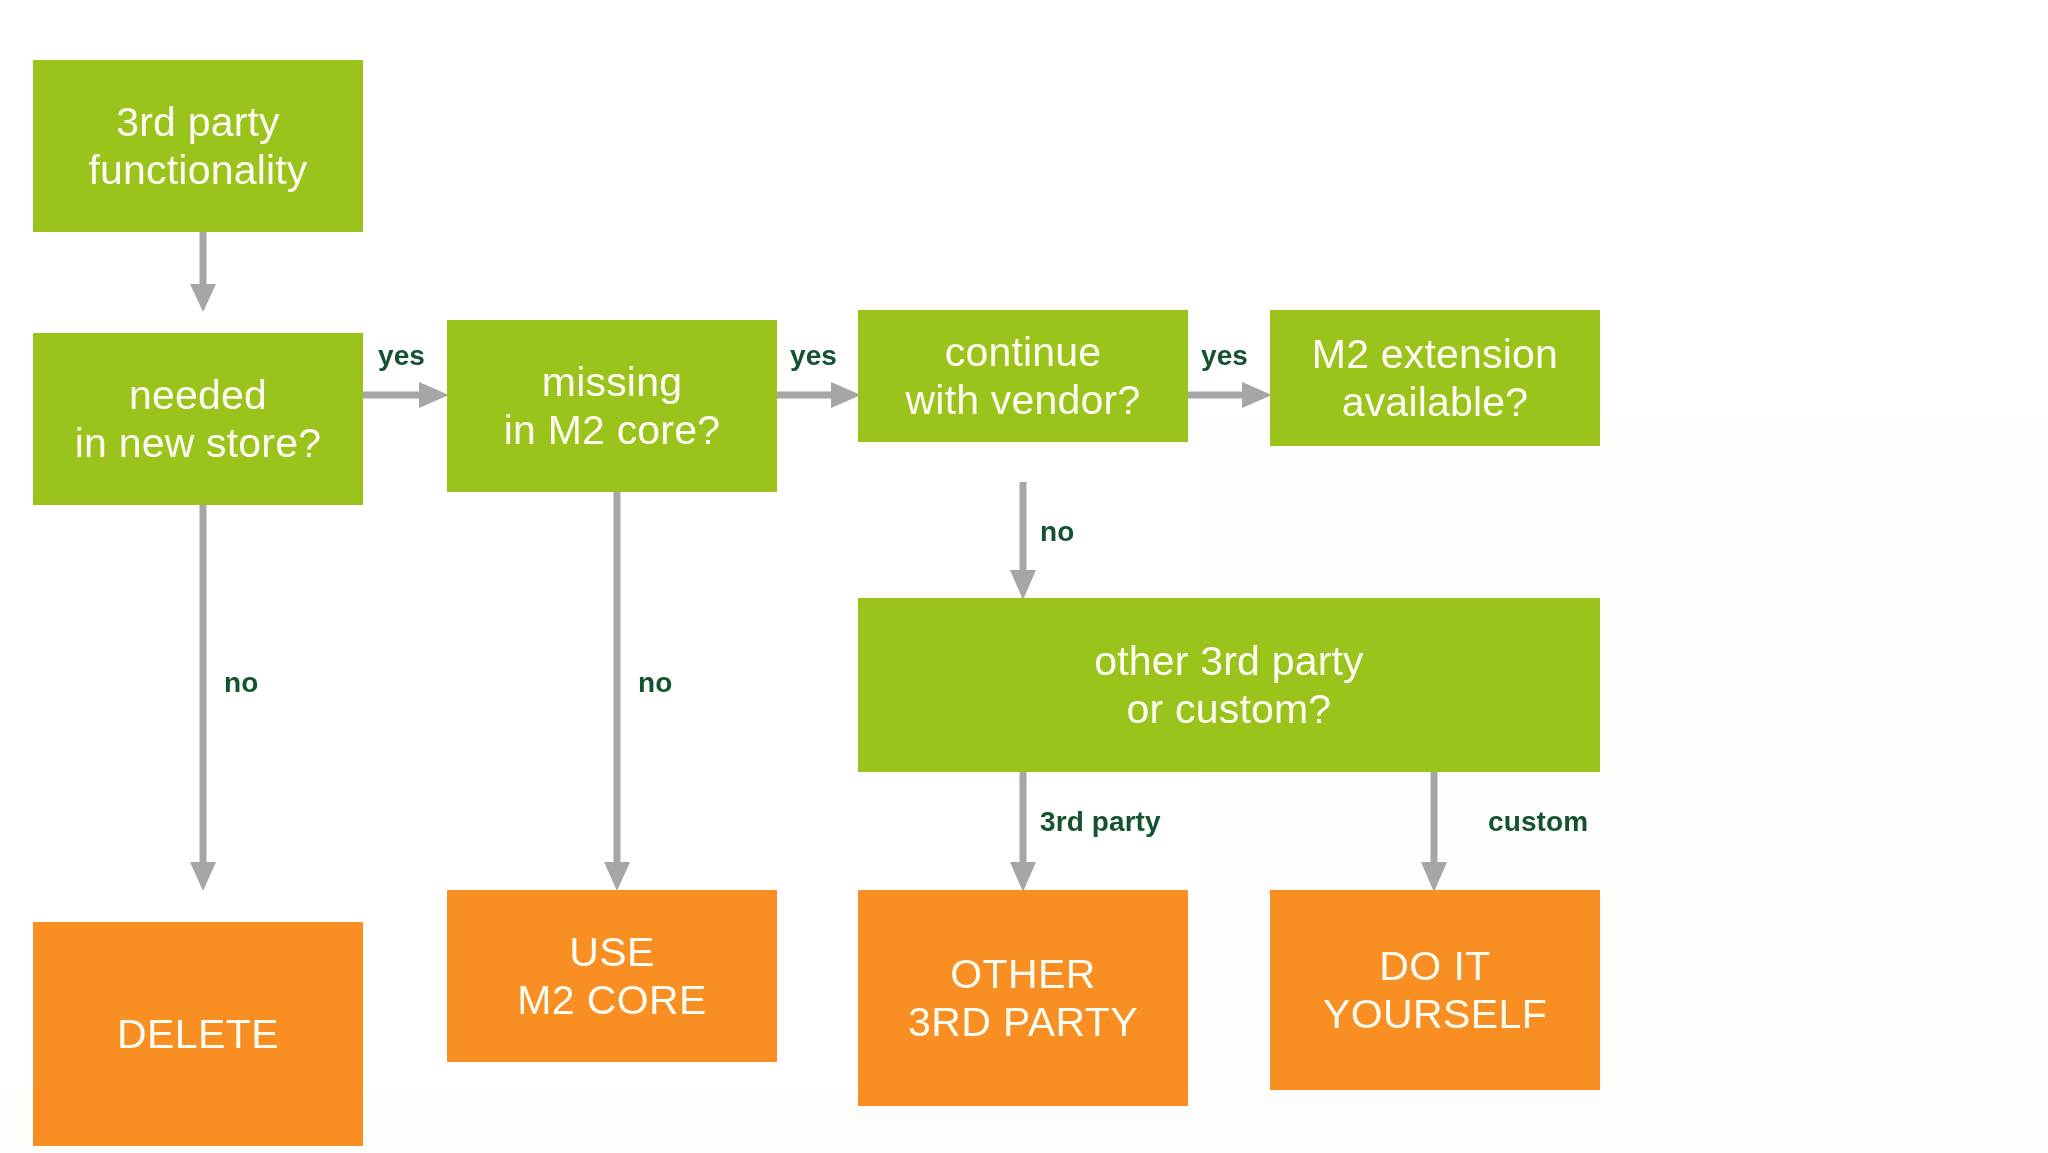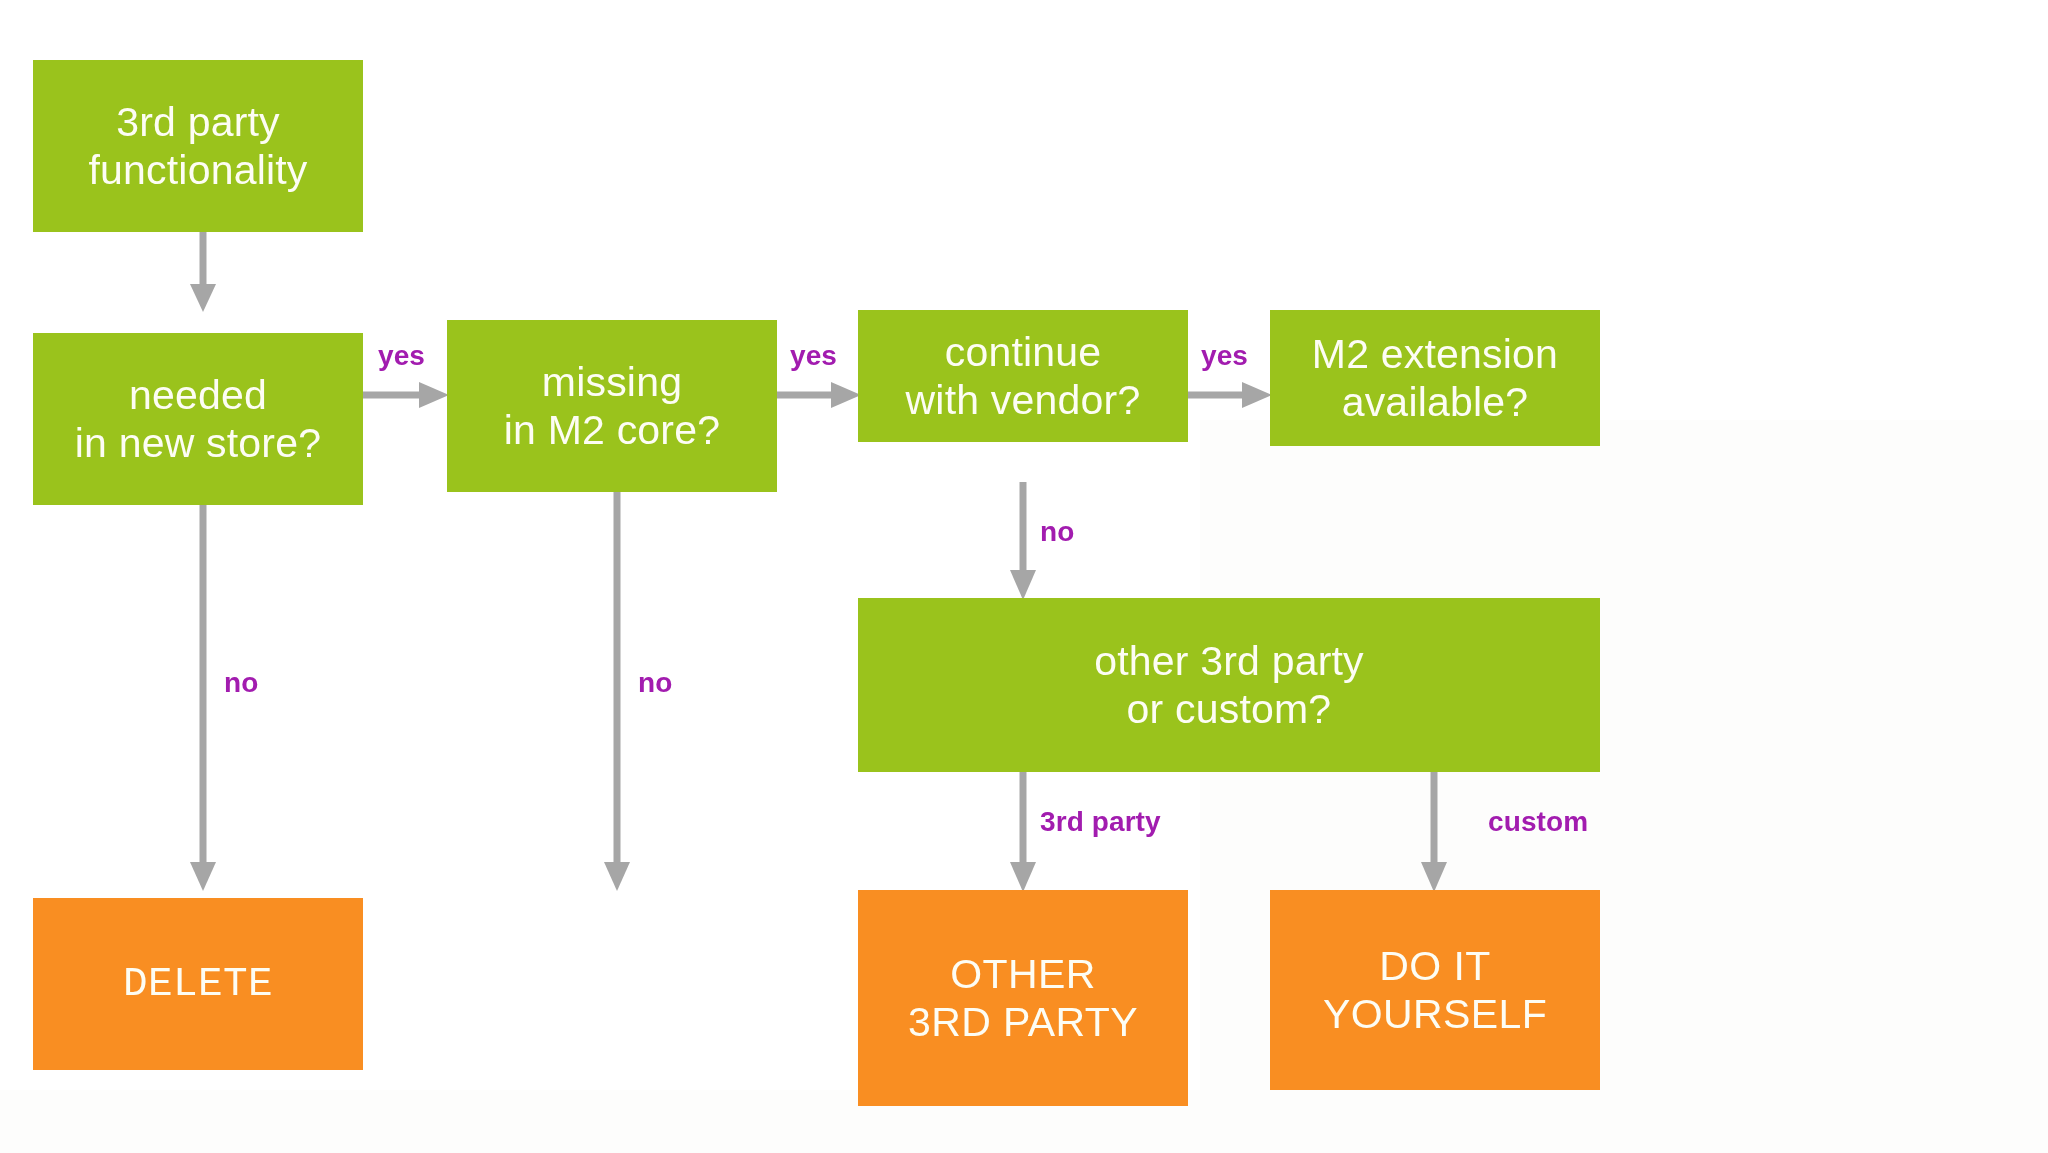--- a/index.html
+++ b/index.html
@@ -38,21 +38,21 @@
     letter-spacing: 0.2px;
   }
   .node.orange {
     background: #F98E22;
     font-size: 41px;
     font-weight: 400;
     letter-spacing: 0.4px;
   }
   .edge-label {
     position: absolute;
-    color: #a21caf;
+    color: #14532d;
     font-size: 28px;
     font-weight: 700;
     white-space: nowrap;
     letter-spacing: 0.1px;
   }
   .arrow {
     position: absolute;
   }
   .arrow svg {
     display: block;
@@ -157,22 +157,24 @@
 
   <div class="node green" style="left:858px; top:310px; width:330px; height:132px;">continue
 with vendor?</div>
 
   <div class="node green" style="left:1270px; top:310px; width:330px; height:136px;">M2 extension
 available?</div>
 
   <div class="node green" style="left:858px; top:598px; width:742px; height:174px;">other 3rd party
 or custom?</div>
 
-  <div class="node orange" style="left:33px; top:898px; width:330px; height:172px;font-family:Liberation Mono, monospace;">DELETE</div>
+  <div class="node orange" style="left:33px; top:922px; width:330px; height:224px;">DELETE</div>
 
+  <div class="node orange" style="left:447px; top:890px; width:330px; height:172px;">USE
+M2 CORE</div>
 
   <div class="node orange" style="left:858px; top:890px; width:330px; height:216px;">OTHER
 3RD PARTY</div>
 
   <div class="node orange" style="left:1270px; top:890px; width:330px; height:200px;">DO IT
 YOURSELF</div>
 
 </div>
 
 </body></html>

